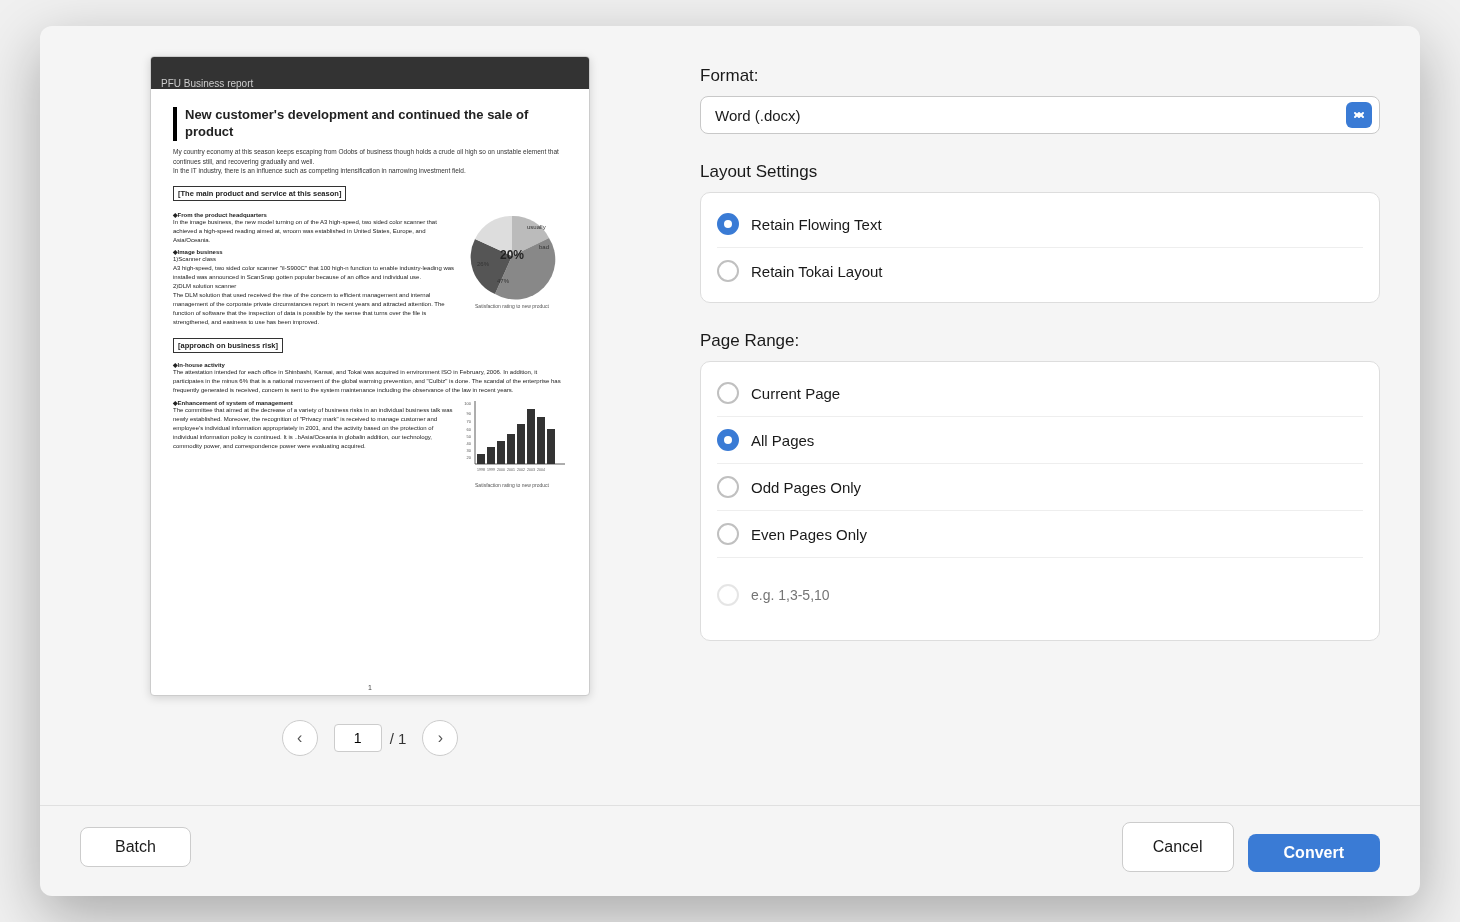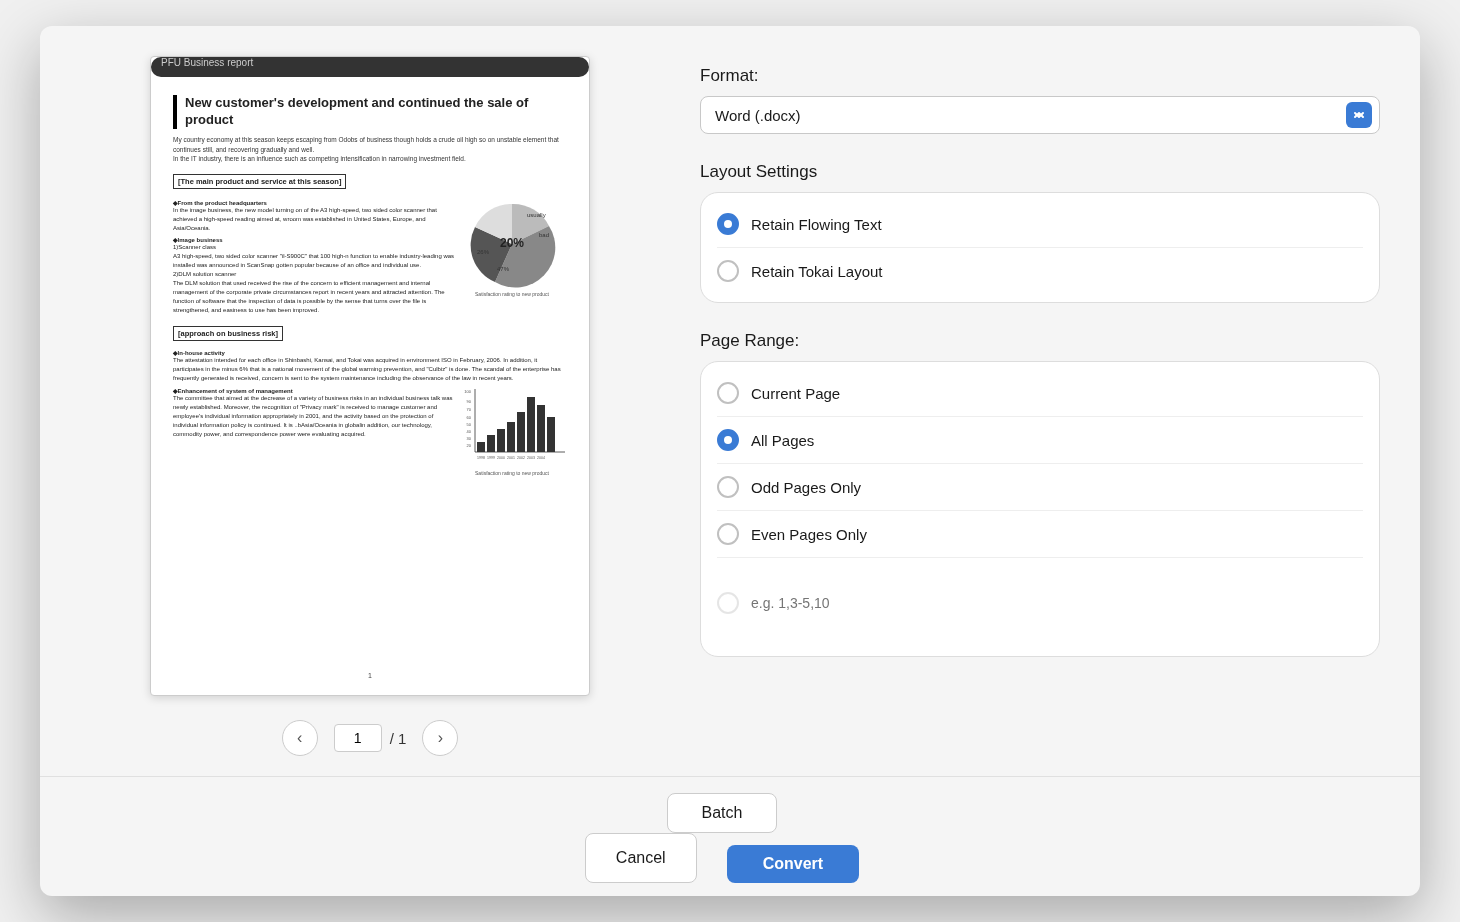--- a/index.html
+++ b/index.html
@@ -41,25 +41,24 @@
       border: 1px solid #ccc;
       border-radius: 4px;
       box-shadow: 0 2px 10px rgba(0,0,0,0.15);
       width: 440px;
       height: 640px;
       overflow: hidden;
       position: relative;
     }
     .page-preview-header {
       background: #333;
-      height: 20px;
-      display: flex;
-      align-items: flex-start;
+      height: 32px;
+      display: flex;
+      align-items: flex-end;
       padding: 0 10px;
-      border-radius: 13px;
     }
     .page-preview-header span {
       color: #ccc;
       font-size: 10px;
     }
     .page-content {
       padding: 18px 22px;
       font-size: 6.5px;
       color: #222;
       height: calc(100% - 28px);
@@ -218,21 +217,21 @@
       pointer-events: none;
     }
     .format-select-icon svg { color: white; }
     
     .layout-section {
       margin-bottom: 28px;
     }
     .settings-box {
       background: white;
       border: 1px solid #ddd;
-      border-radius: 18px;
+      border-radius: 10px;
       padding: 8px 16px;
     }
     .radio-row {
       display: flex;
       align-items: center;
       gap: 12px;
       padding: 12px 0;
       cursor: pointer;
     }
     .radio-row + .radio-row {
@@ -264,53 +263,52 @@
       height: 8px;
       border-radius: 50%;
       background: white;
     }
     
     .page-range-section { }
     .custom-range-row {
       display: flex;
       align-items: center;
       gap: 12px;
-      padding: 28px 0;
+      padding: 20px 0;
       border-top: 1px solid #eee;
     }
     .range-input {
       flex: 1;
       height: 34px;
       border: none;
       outline: none;
       font-size: 14px;
       color: #999;
       background: transparent;
     }
     
     .dialog-footer {
       display: flex;
       justify-content: space-between;
       align-items: center;
-      padding: 16px 40px 24px 24px;
+      padding: 16px 40px 24px 40px;
       border-top: 1px solid #e0e0e0;
-      flex-direction: column;
     }
     .batch-btn {
       padding: 10px 34px;
       border: 1.5px solid #ccc;
       background: white;
       border-radius: 8px;
       font-size: 16px;
       cursor: pointer;
       color: #1a1a1a;
     }
     .footer-right {
       display: flex;
-      gap: 30px;
+      gap: 14px;
     }
     .cancel-btn {
       padding: 10px 30px;
       border: 1.5px solid #ccc;
       background: white;
       border-radius: 8px;
       font-size: 16px;
       cursor: pointer;
       color: #1a1a1a;
     }

